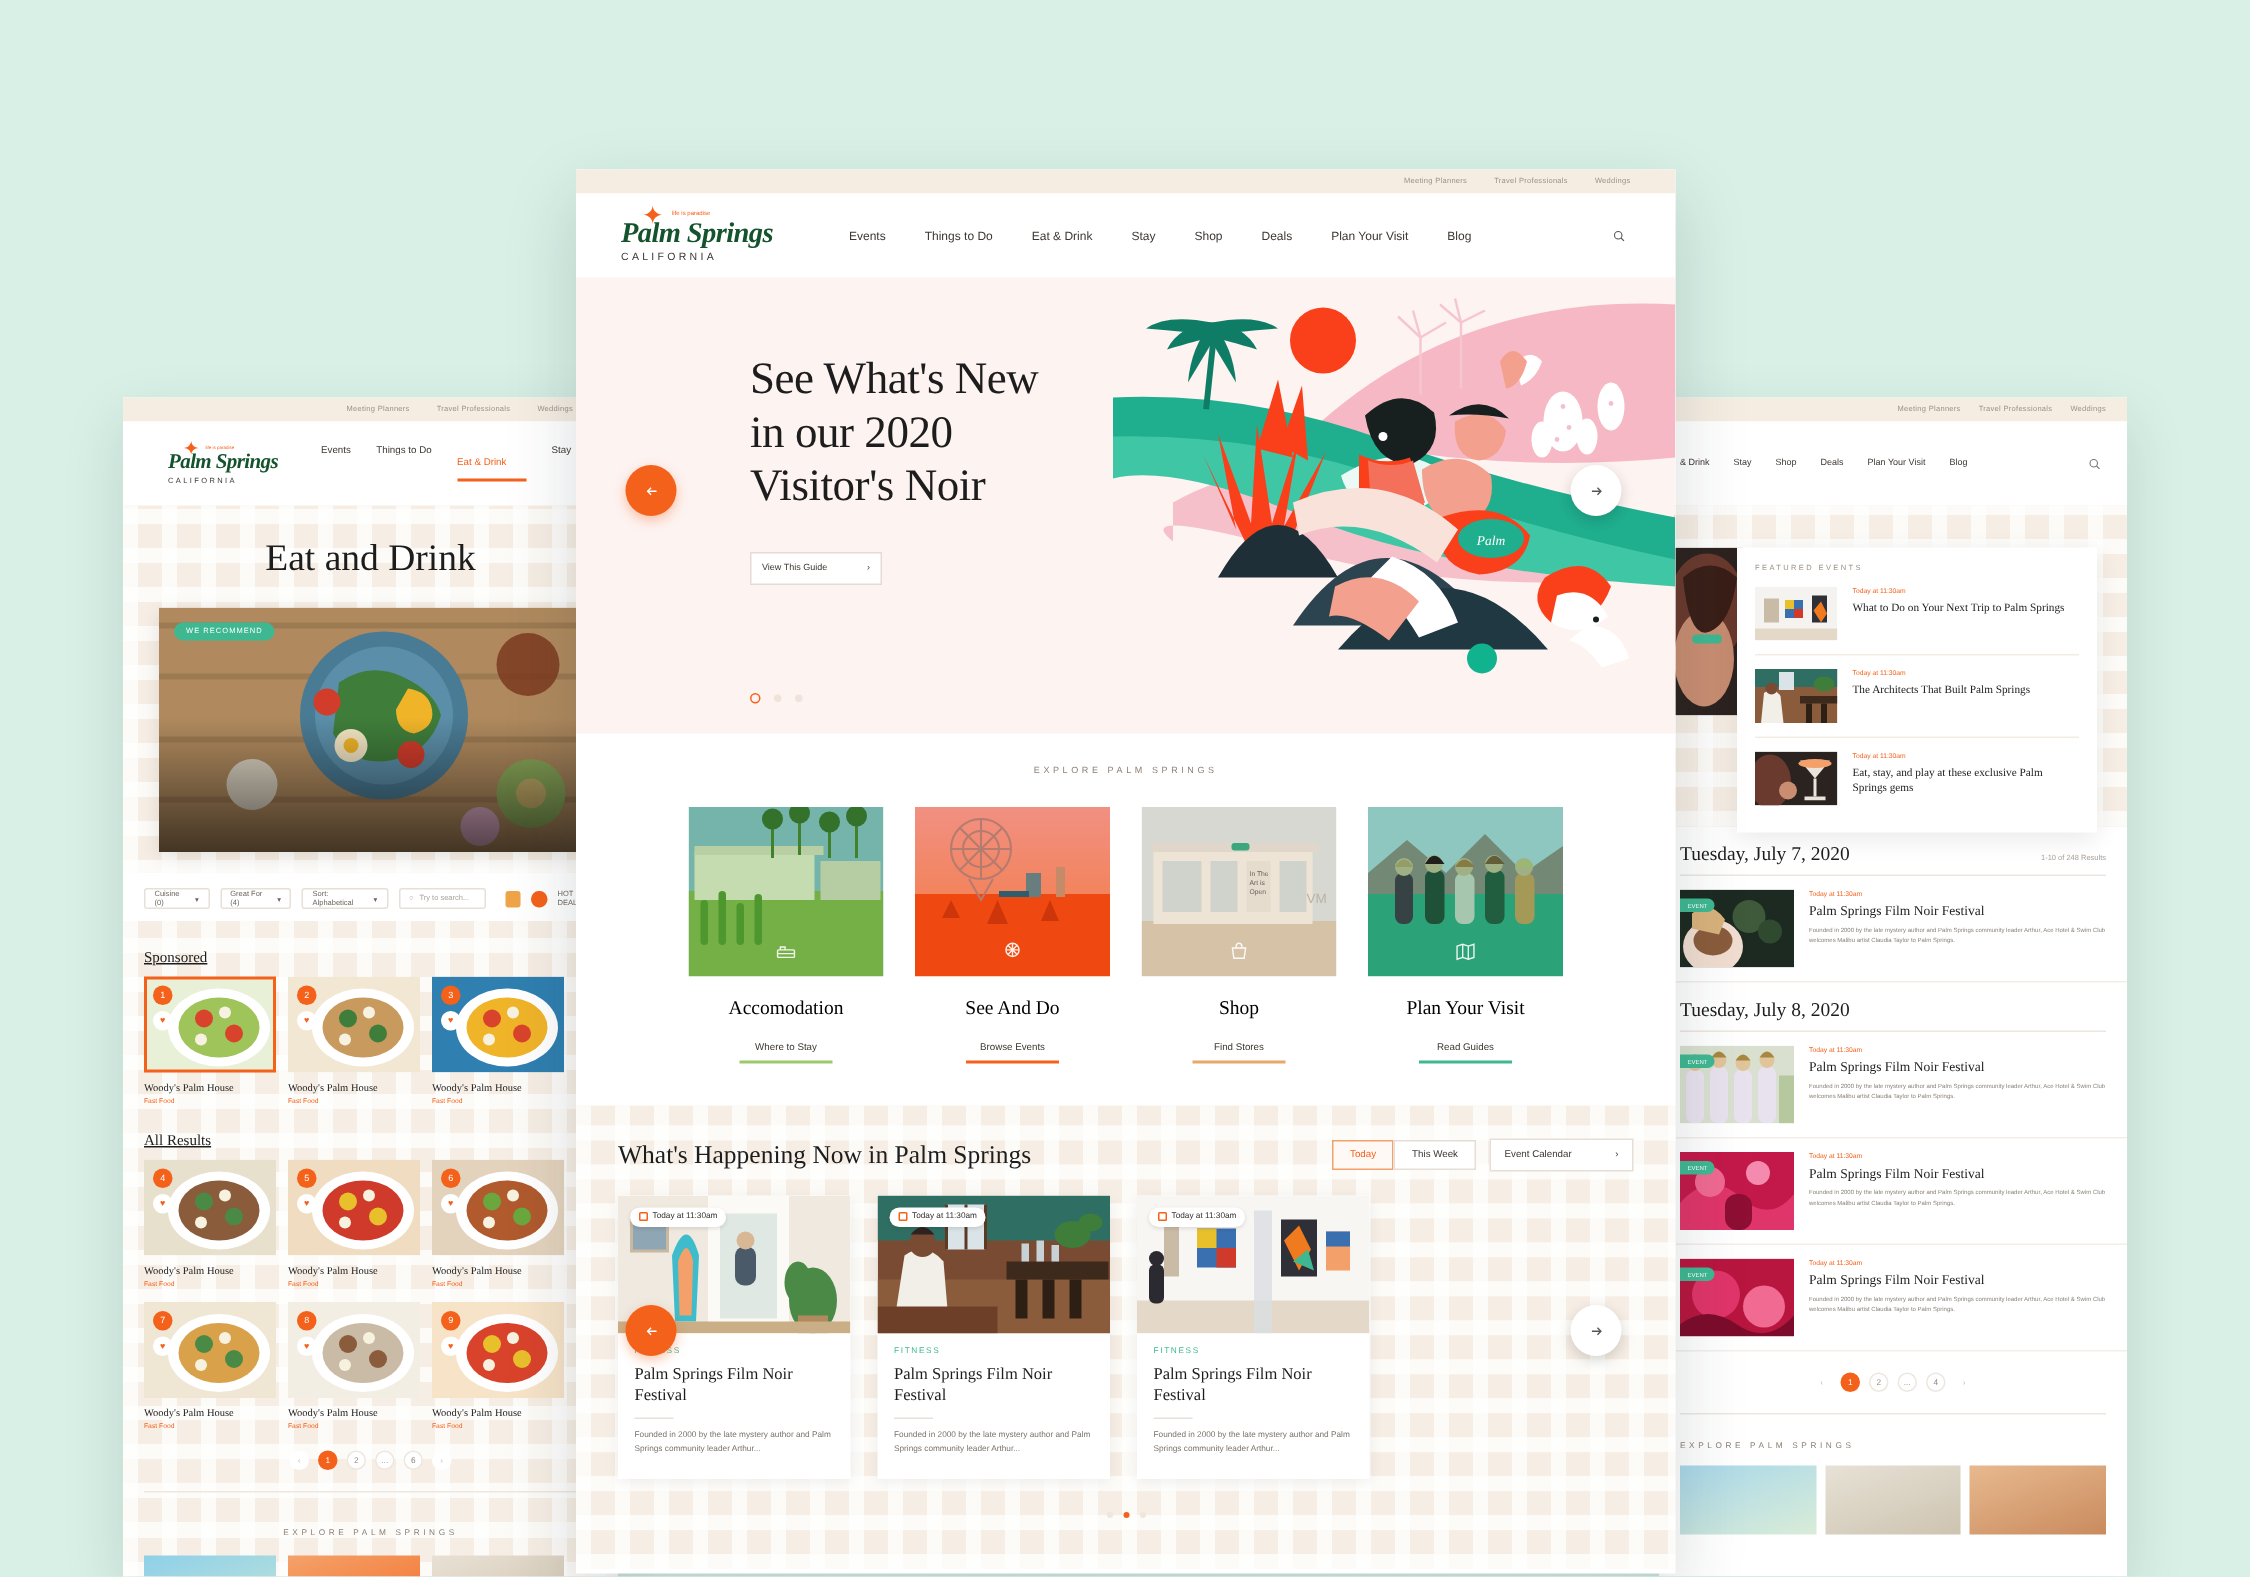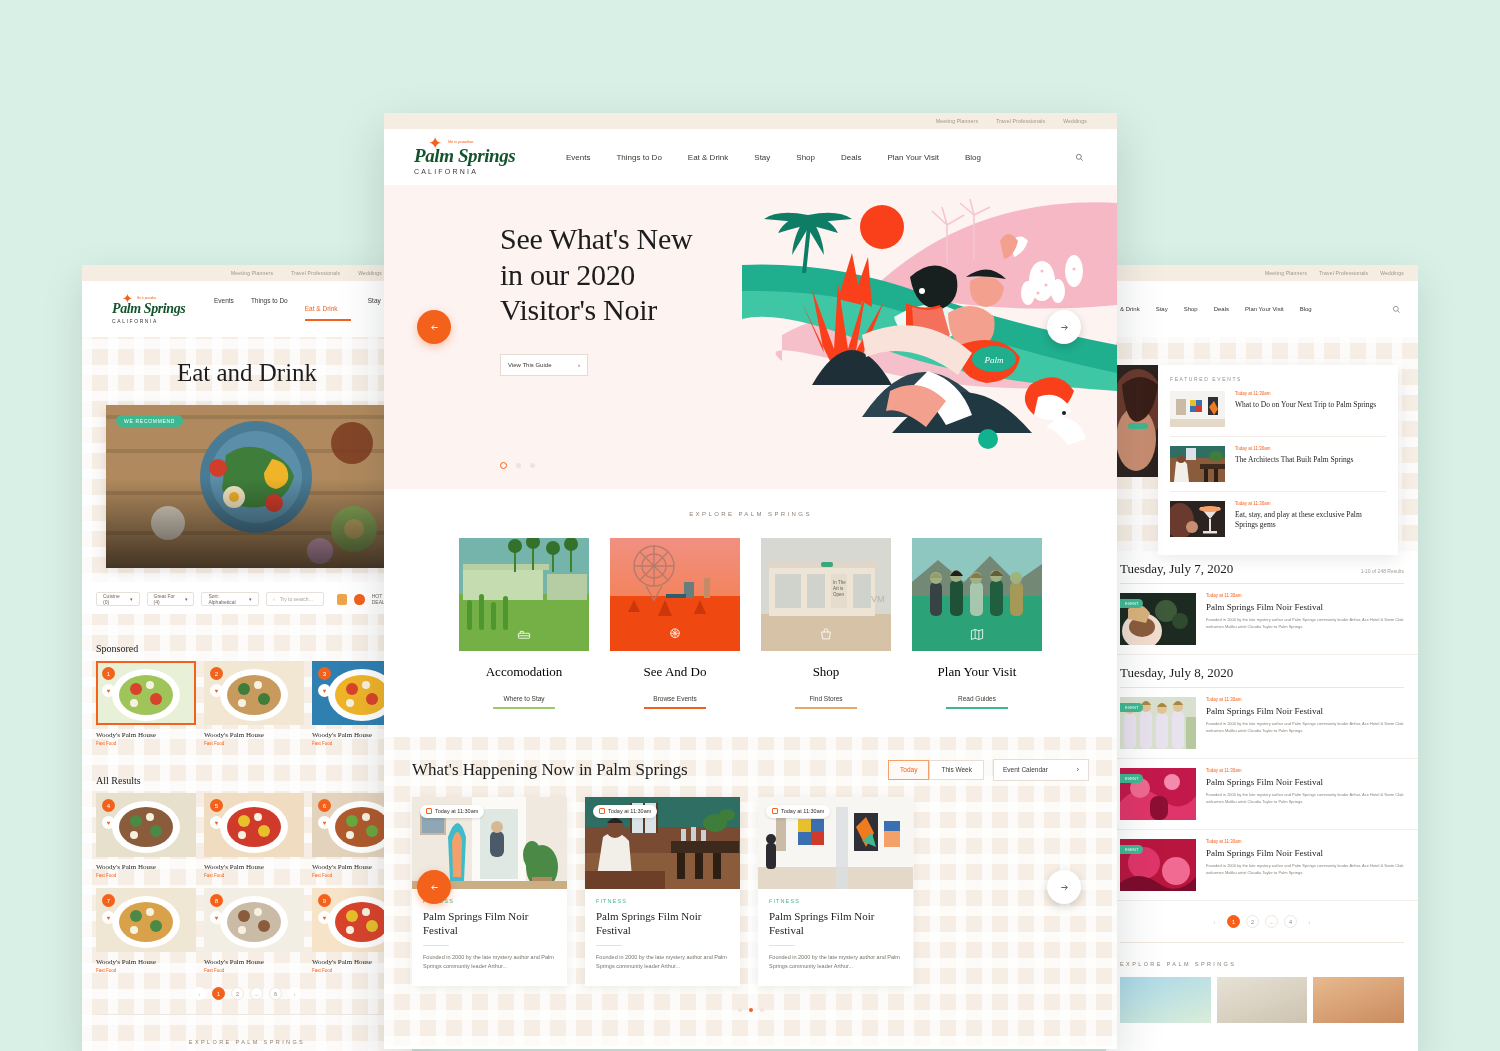--- a/index.html
+++ b/index.html
@@ -39,21 +39,21 @@
               display:flex; align-items:center; justify-content:center; }
   .searchbtn svg{ width:9px; height:9px; }
 
   
   #main-screen{
     left:384px; top:113px; width:733px; height:936px;
     box-shadow:0 18px 44px rgba(30,40,50,.17);
     z-index:30;
   }
   .hero{ position:relative; height:304px; background:#fdf3f1; overflow:hidden; }
-  .hero-text{ position:absolute; left:116px; top:36px; width:300px; z-index:5; }
+  .hero-text{ position:absolute; left:116px; top:50px; width:300px; z-index:5; }
   .hero-text h1{ font-family:"Liberation Serif", serif; font-size:30px; line-height:1.19;
                  color:#1d1d1d; font-weight:normal; letter-spacing:-.3px; }
   .guide-btn{ margin-top:26px; width:88px; height:22px; border:1px solid #e4dcd4;
               background:#fff; display:flex; align-items:center; justify-content:space-between;
               padding:0 7px; font-size:6px; color:#3c3732; cursor:pointer; }
   .hero-dots{ position:absolute; left:116px; bottom:20px; display:flex; align-items:center; gap:9px; z-index:5;}
   .hd{ width:5px; height:5px; border-radius:50%; background:#efe3da; }
   .hd.act{ border:1.4px solid #f4611a; background:transparent; width:7px; height:7px;}
 
   .hero-art{ position:absolute; right:0; top:0; width:375px; height:304px; }
@@ -131,23 +131,23 @@
 
   .filters{ display:flex; align-items:center; gap:7px; padding:10px 14px 0; }
   .fsel{ height:14px; border:1px solid #e7e0d8; border-radius:2px; display:flex; align-items:center;
          gap:5px; padding:0 6px; font-size:5px; color:#6d665f; background:#fff; cursor:pointer;}
   .fsearch{ height:14px; border:1px solid #e7e0d8; border-radius:2px; width:62px; display:flex;
             align-items:center; gap:4px; padding:0 6px; font-size:5px; color:#aaa39c; background:#fff;}
   .fchk{ width:11px;height:11px;background:#f0a44a;border-radius:2px;margin-left:6px;}
   .fdot{ width:11px;height:11px;background:#f4611a;border-radius:50%;}
   .fhot{ font-size:5px; color:#6d665f; }
 
-  .sec-title{ font-family:"Liberation Serif", serif; font-size:10px; margin:29px 0 7px 14px; color:#1d1d1d;}
+  .sec-title{ font-family:"Liberation Serif", serif; font-size:10px; margin:19px 0 7px 14px; color:#1d1d1d;text-decoration:underline;}
   .grid3{ display:flex; gap:8px; padding:0 14px; }
-  .rcard{ width:100px; }
+  .rcard{ width:88px; }
   .rcard .ph{ height:64px; position:relative; overflow:hidden; }
   .rcard.sel .ph{ outline:2px solid #f4611a; outline-offset:-2px; }
   .rcard .num{ position:absolute; left:6px; top:6px; width:13px; height:13px; border-radius:50%;
                background:#f4611a; color:#fff; font-size:6px; display:flex; align-items:center;
                justify-content:center;}
   .rcard .heart{ position:absolute; left:6px; top:23px; width:13px; height:13px; border-radius:50%;
                  background:#fff; display:flex; align-items:center; justify-content:center; font-size:6px; color:#f4611a;}
   .rcard .nm{ font-family:"Liberation Serif", serif; font-size:7px; margin-top:6px; color:#1d1d1d;}
   .rcard .ct{ font-size:4.5px; color:#f4611a; margin-top:2px;}
   .pager{ display:flex; gap:6px; justify-content:center; align-items:center; padding:14px 0;}

